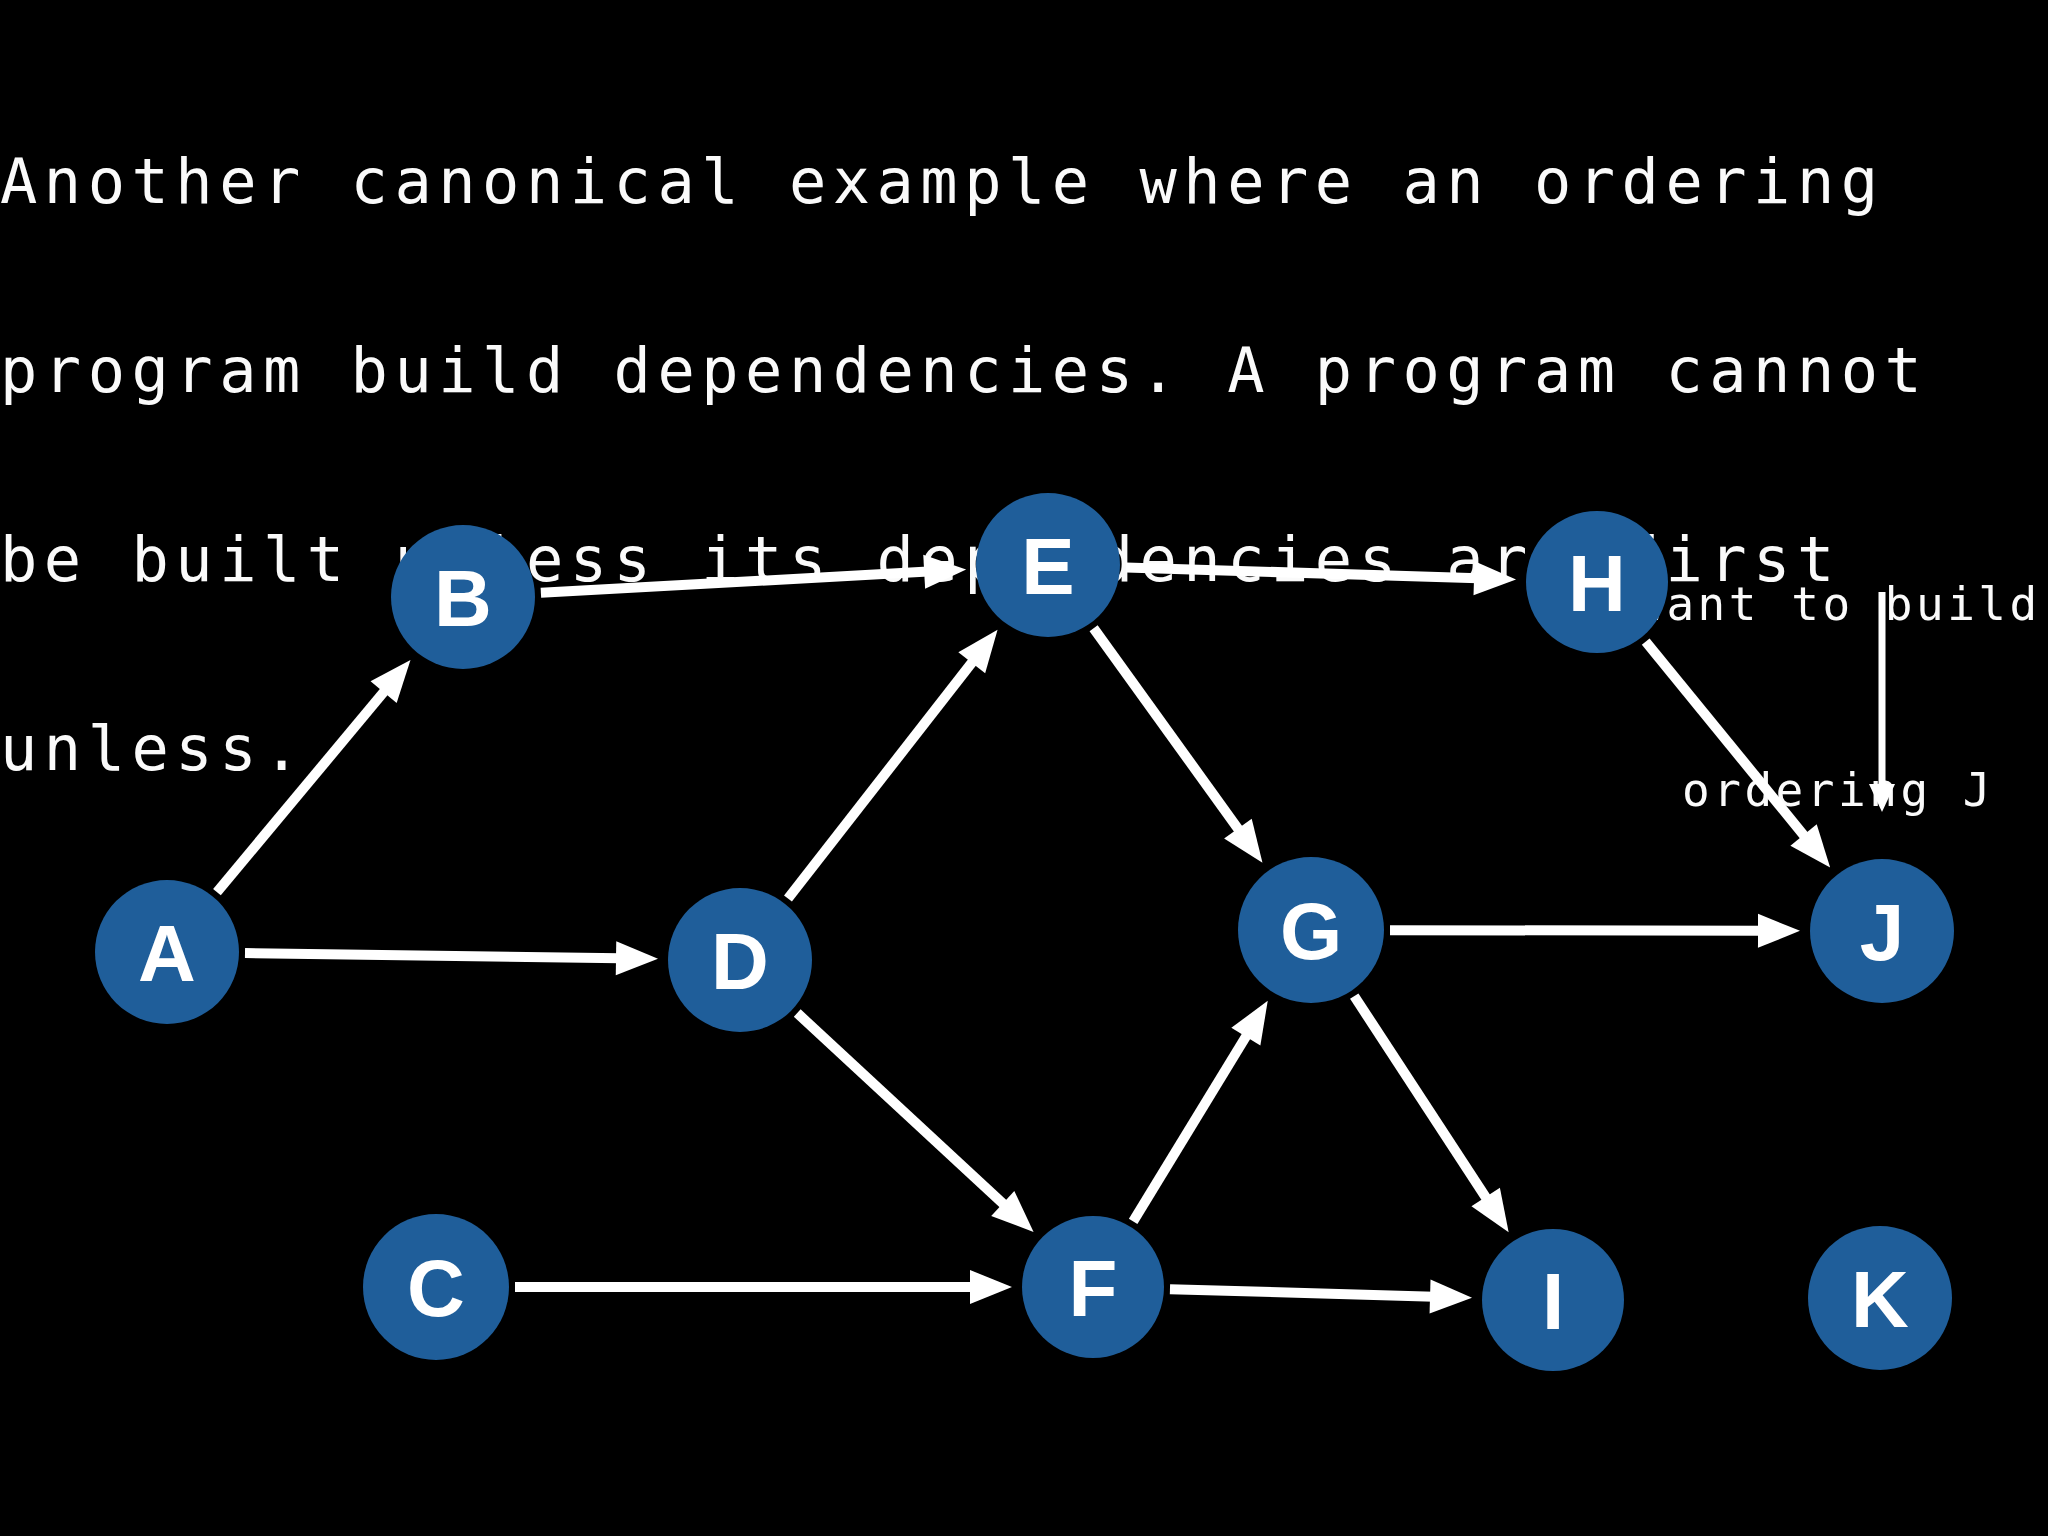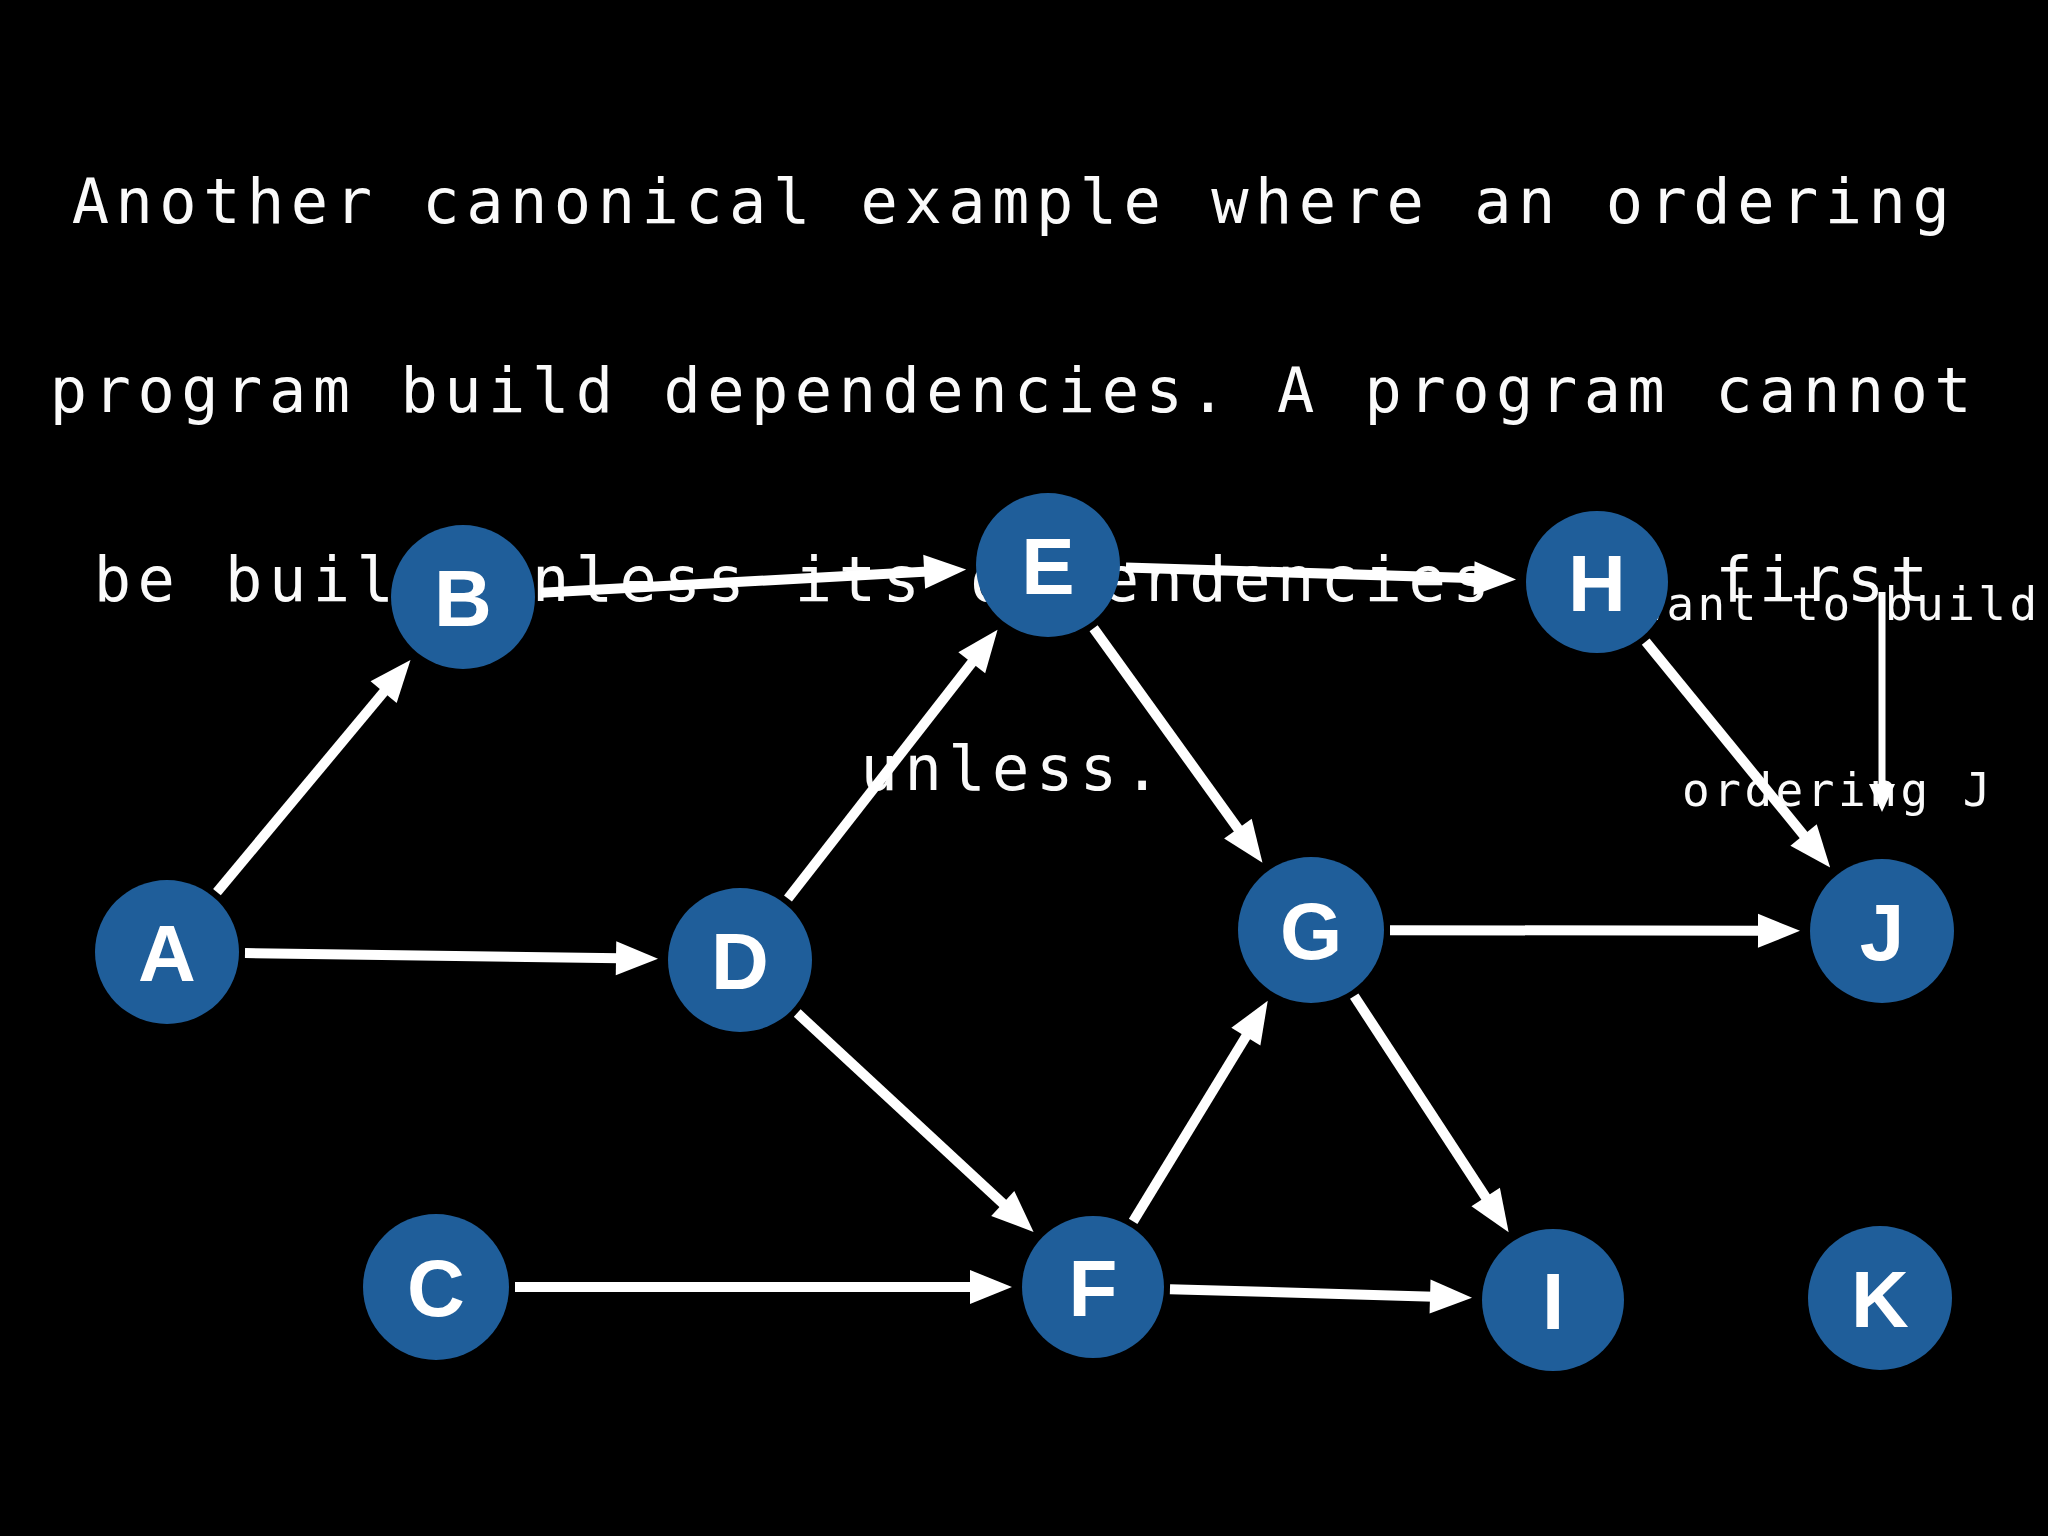--- a/index.html
+++ b/index.html
@@ -10,24 +10,23 @@
   .stage {
     position: relative;
     width: 2048px;
     height: 1536px;
     background: var(--bg, #000);
     overflow: hidden;
     font-family: "DejaVu Sans Mono", "Liberation Mono", monospace;
   }
   .title {
     position: absolute;
-    top: 44px;
+    top: 24px;
     left: 0;
     width: 2028px;
-    text-align: center;
     color: var(--text, #fafafa);
     font-size: 62px;
     line-height: 63px;
     letter-spacing: 6.5px;
     white-space: pre;
   }
   .annotation {
     position: absolute;
     top: 449px;
     left: 1628px;

